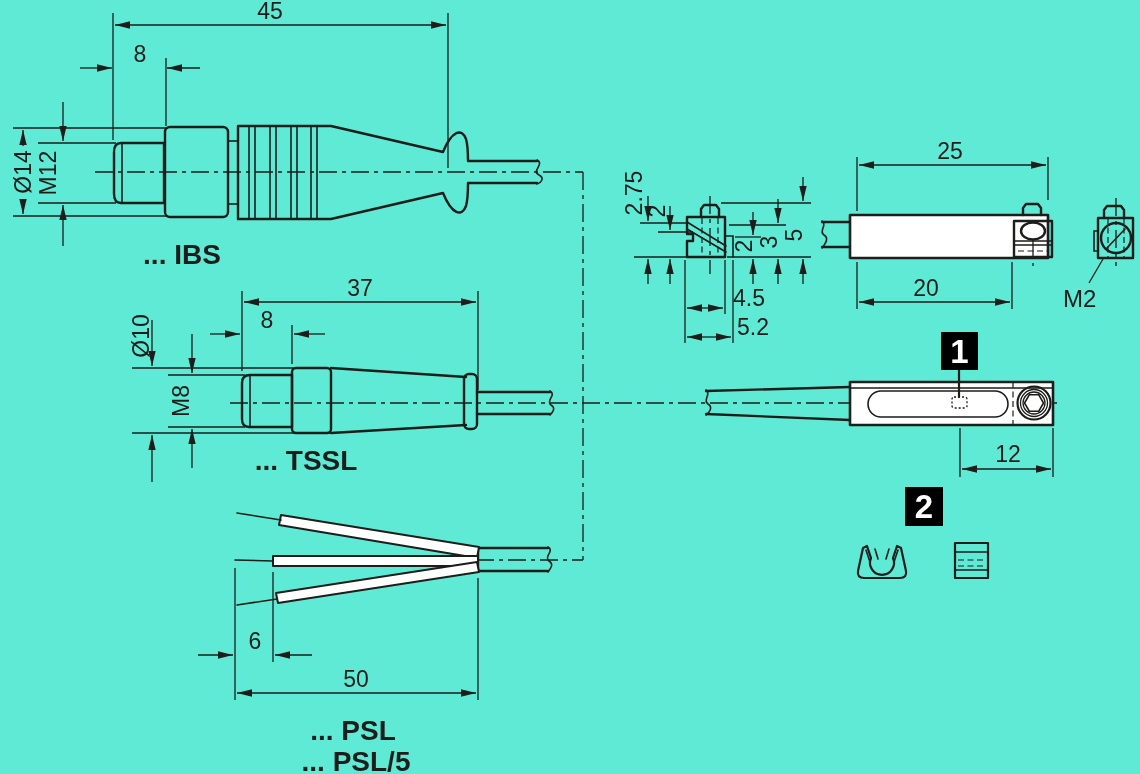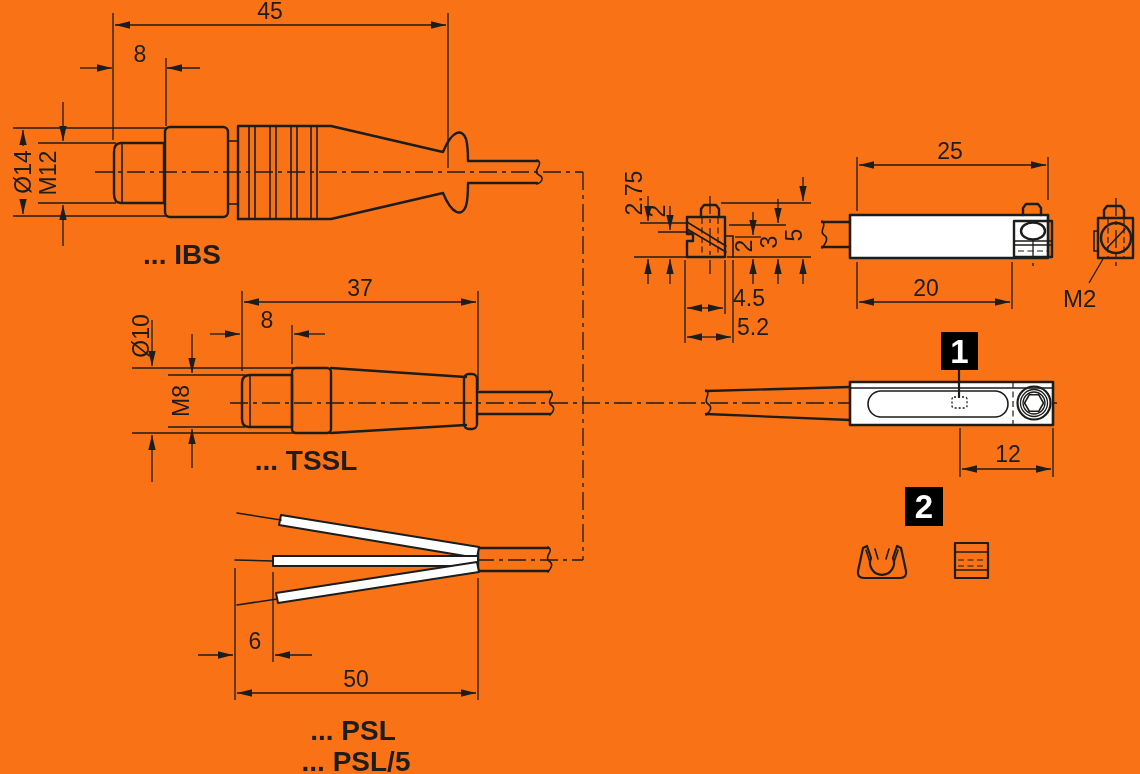--- a/index.html
+++ b/index.html
@@ -1,16 +1,16 @@
 <!DOCTYPE html>
 <html><head>
 <meta charset="utf-8">
 <style>
   html,body{margin:0;padding:0;background:#ffffff;}
-  .stage{width:1140px;height:774px;position:relative;background:#f97316;overflow:hidden;}
+  .stage{width:1140px;height:774px;position:relative;background:#5eead4;overflow:hidden;}
   svg{display:block;font-family:"Liberation Sans","DejaVu Sans",sans-serif;}
   .outline{stroke:#1d1d1b;stroke-width:2.4;fill:none;stroke-linejoin:round;stroke-linecap:round;}
   .outline-thick{stroke:#1d1d1b;stroke-width:2.6;fill:#fff;stroke-linejoin:round;}
   .inner{stroke:#1d1d1b;stroke-width:1.6;fill:none;stroke-linecap:round;}
   .thin{stroke:#1d1d1b;stroke-width:1.3;fill:none;}
   .dimline{stroke:#1d1d1b;stroke-width:1.3;fill:none;}
   .centerline{stroke:#1d1d1b;stroke-width:1.3;fill:none;stroke-dasharray:18 5 4 5;}
   .hidden-dash{stroke:#1d1d1b;stroke-width:1.2;fill:none;stroke-dasharray:6 3.5;}
   .dotted{stroke:#1d1d1b;stroke-width:1.3;fill:none;stroke-dasharray:2 2;}
   .dimtext{font-size:23px;fill:#1d1d1b;}

